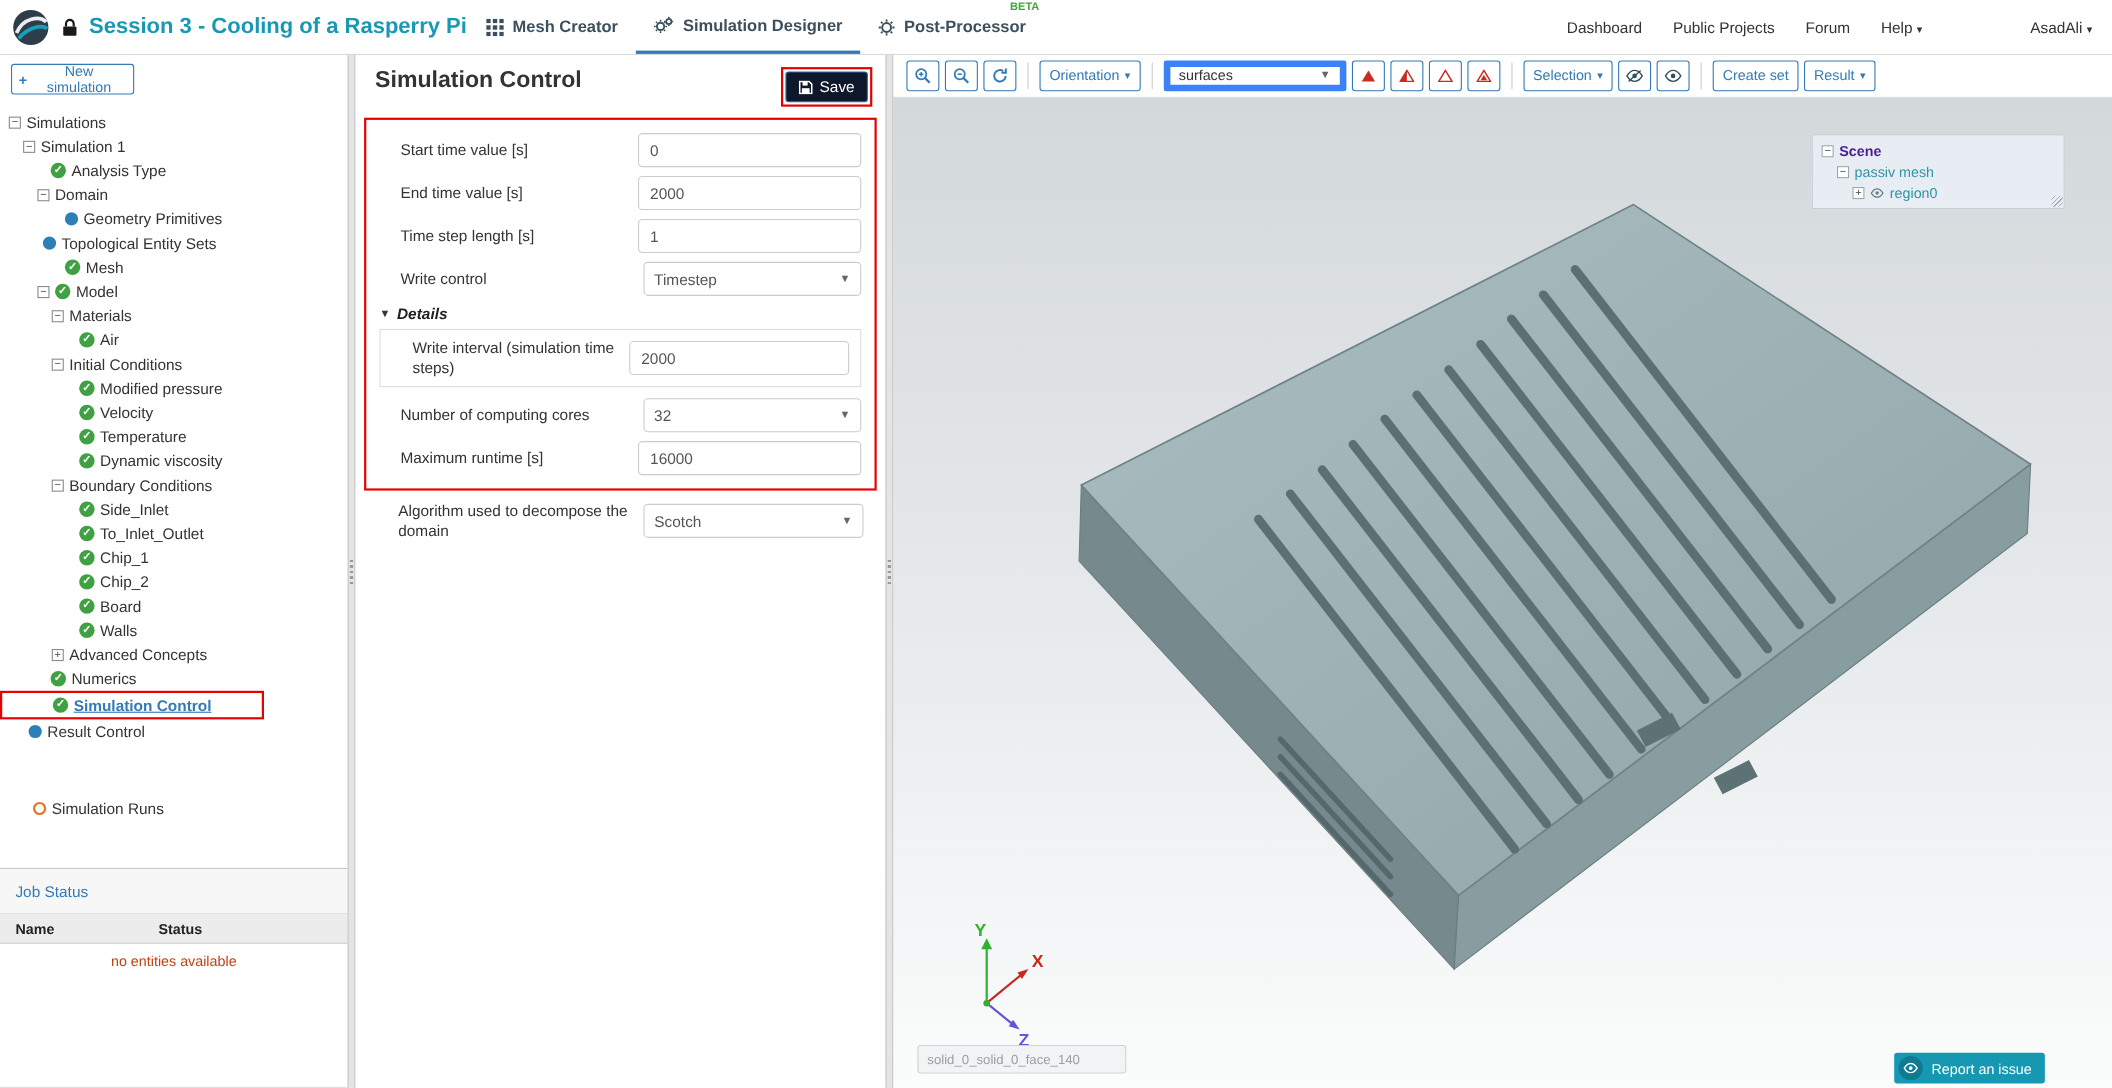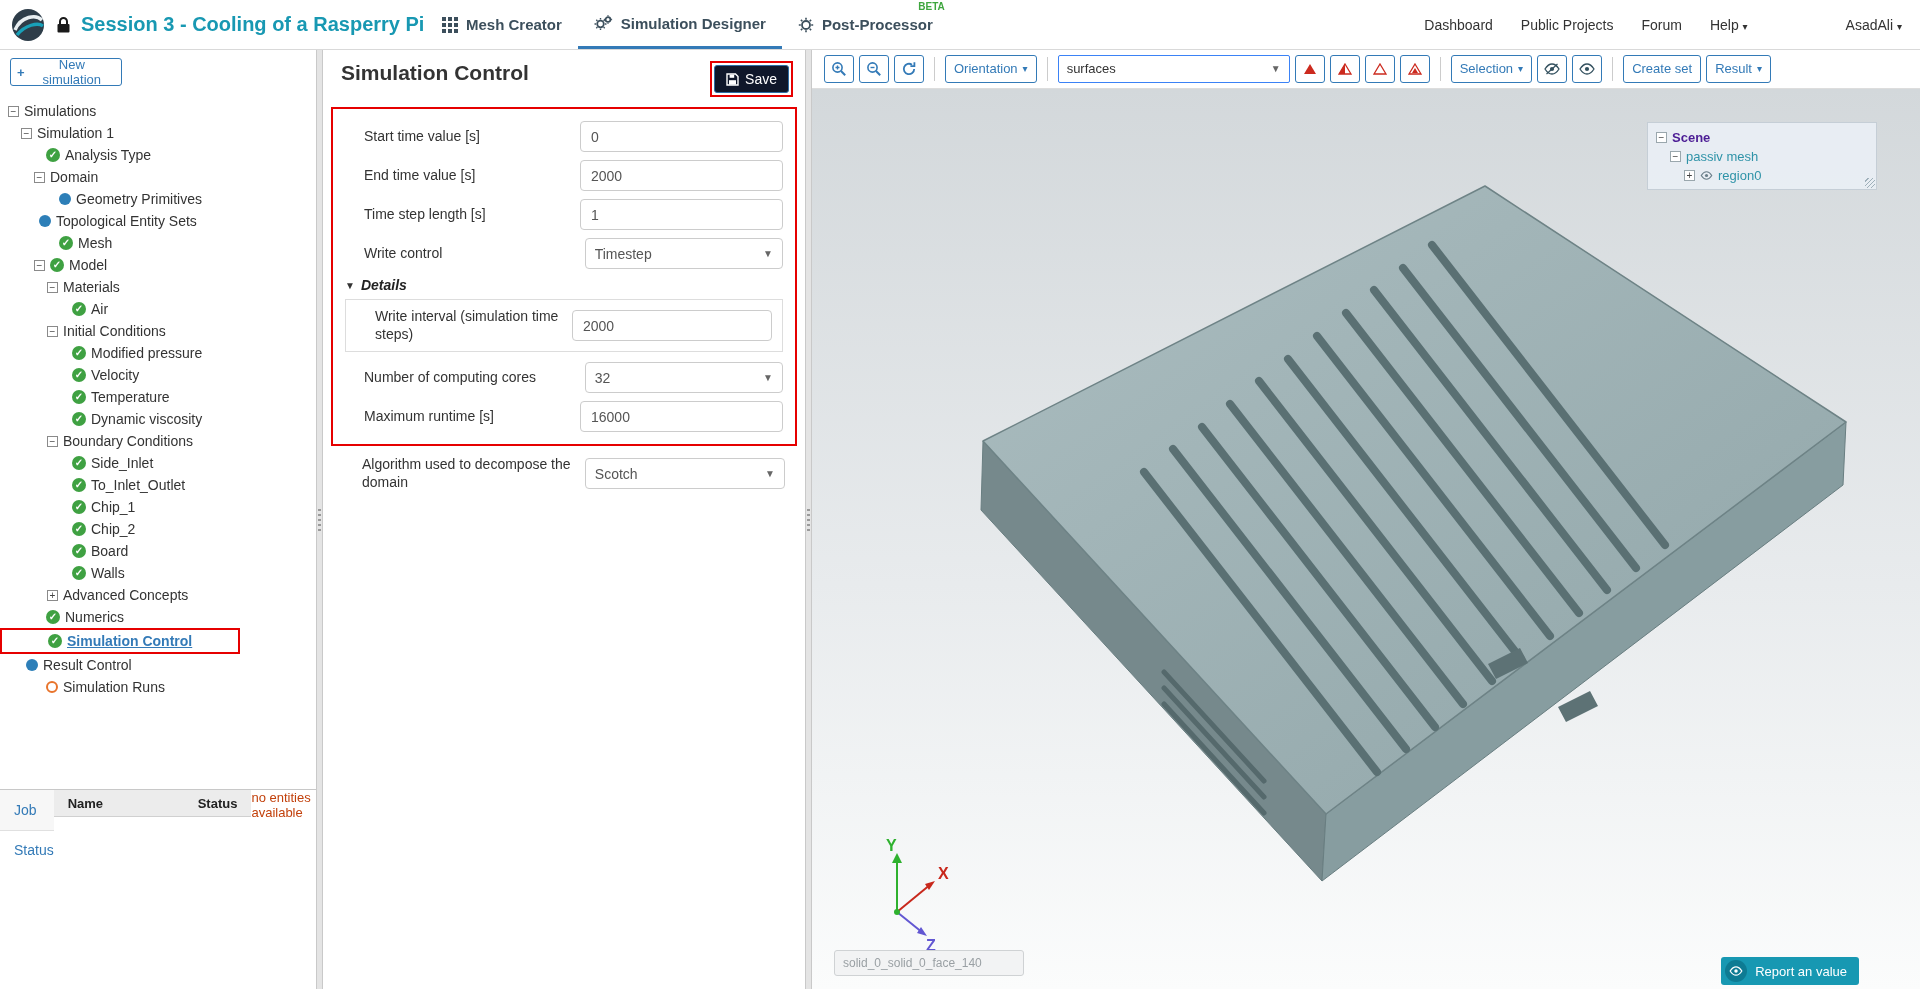--- a/index.html
+++ b/index.html
@@ -33,21 +33,21 @@
   .toggle{flex:0 0 auto;width:11px;height:11px;border:1px solid #8a8a8a;background:#fff;
     font-size:10px;line-height:9px;text-align:center;color:#444;box-sizing:border-box;}
   .ticon{flex:0 0 auto;display:inline-flex;align-items:center;justify-content:center;box-sizing:border-box;}
   .ticon.check{width:14px;height:14px;border-radius:50%;background:#3fa142;color:#fff;
     font-size:10px;font-weight:bold;line-height:14px;}
   .ticon.dot{width:12px;height:12px;border-radius:50%;background:#2d7fb8;}
   .ticon.circle{width:12px;height:12px;border-radius:50%;border:2px solid #e8742c;background:#fff;}
   .tlabel{white-space:nowrap;}
   .tree-row.boxed{border:2px solid #e60000;width:240px;height:26px;}
   .tree-row.boxed .tlabel{color:#337ab7;font-weight:bold;text-decoration:underline;}
-  .job-status{margin-top:auto;border-top:1px solid #c8c8c8;display:flex;flex-direction:row;height:199px;}
+  .job-status{margin-top:auto;border-top:1px solid #c8c8c8;display:flex;flex-direction:column;height:199px;}
   .job-title{height:40px;line-height:40px;padding-left:14px;background:#f7f7f7;
     border-bottom:1px solid #e0e0e0;color:#337ab7;font-size:14px;}
   .job-head{display:grid;grid-template-columns:130px 1fr;height:26px;align-items:center;
     padding:0 14px;background:#ececec;border-bottom:1px solid #d0d0d0;font-size:13px;font-weight:bold;color:#222;}
   .job-empty{height:30px;display:flex;align-items:center;justify-content:center;font-size:13px;color:#c2410c;}
   .job-body{flex:1;background:#fff;border-bottom:1px solid #ddd;}
 
   
   .vsplit{position:absolute;top:49px;bottom:0;width:7px;background:#e4e4e4;
     border-left:1px solid #c9c9c9;border-right:1px solid #c9c9c9;box-sizing:border-box;z-index:10;cursor:col-resize;}
@@ -82,21 +82,21 @@
 
   
   .viewport{position:absolute;top:49px;left:812px;right:0;bottom:0;}
   .vp-toolbar{height:40px;background:#fff;border-bottom:1px solid #ddd;
     display:flex;align-items:center;gap:5px;padding:0 12px;box-sizing:border-box;}
   .tool-btn{height:28px;min-width:30px;background:#fff;border:1px solid #337ab7;border-radius:3px;
     color:#337ab7;font-size:13px;display:flex;align-items:center;justify-content:center;gap:5px;
     padding:0 8px;cursor:pointer;box-sizing:border-box;}
   .tool-btn.icon-only{padding:0 6px;}
   .sep{width:1px;height:24px;background:#ccc;margin:0 5px;}
-  .vp-select{width:232px;height:28px;border:1px solid #3b82f6;background:#fff;border-radius:2px;
+  .vp-select{width:166px;height:28px;border:6px solid #3b82f6;background:#fff;border-radius:2px;
     display:flex;align-items:center;justify-content:space-between;padding:0 8px;
     font-size:13px;color:#333;cursor:pointer;box-sizing:border-box;}
   .vp-content{position:relative;height:900px;overflow:hidden;
     background:linear-gradient(180deg,#d3d8db 0%,#e8ebed 55%,#fbfcfc 100%);}
   .scene-svg{position:absolute;left:0;top:0;}
 
   .scene-tree{position:absolute;left:835px;top:33px;width:230px;height:68px;
     background:rgba(233,239,244,0.92);border:1px solid #c5ced6;box-sizing:border-box;
     font-size:13px;padding:5px 8px;line-height:19px;}
   .st-row{display:flex;align-items:center;gap:5px;white-space:nowrap;}
@@ -292,21 +292,21 @@
           <span class="tlabel">Numerics</span>
         </div>
         <div class="tree-row boxed" style="padding-left: 46px;">
           <span class="ticon check">✓</span>
           <span class="tlabel">Simulation Control</span>
         </div>
         <div class="tree-row" style="padding-left: 26px;">
           <span class="ticon dot"></span>
           <span class="tlabel">Result Control</span>
         </div>
-        <div class="tree-row" style="padding-left: 46px;">
+        <div class="tree-row" style="padding-left: 30px; margin-top: 48px;">
           <span class="ticon circle"></span>
           <span class="tlabel">Simulation Runs</span>
         </div>
       </div>
 
     <div class="job-status">
       <div class="job-title">Job Status</div>
       <div class="job-head">
         <span>Name</span>
         <span>Status</span>
@@ -546,18 +546,18 @@
 
       <div class="face-tooltip">solid_0_solid_0_face_140</div>
 
       <button class="report-btn">
         <span class="report-ico">
           <svg width="14" height="10" viewBox="0 0 16 12">
             <path d="M1 6C3.5 2 6 1 8 1s4.5 1 7 5c-2.5 4-5 5-7 5S3.5 10 1 6z" fill="none" stroke="#fff" stroke-width="1.5"></path>
             <circle cx="8" cy="6" r="2.1" fill="#fff"></circle>
           </svg>
         </span>
-        <span>Report an value</span>
+        <span>Report an issue</span>
       </button>
     </div>
   </section>
 
 </div>
 
 </body></html>

